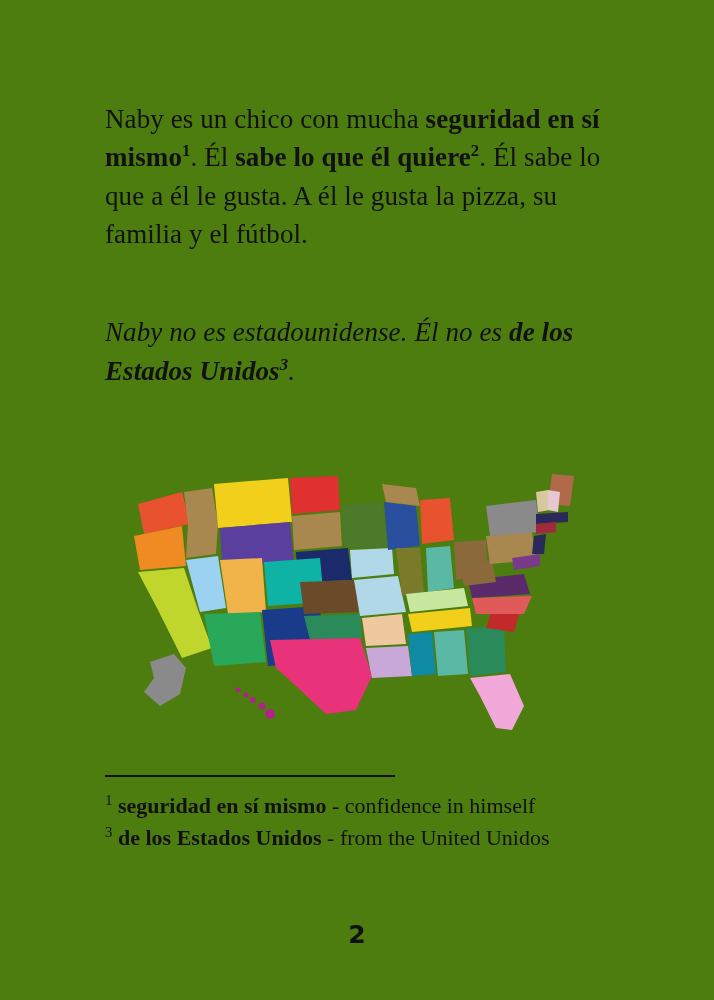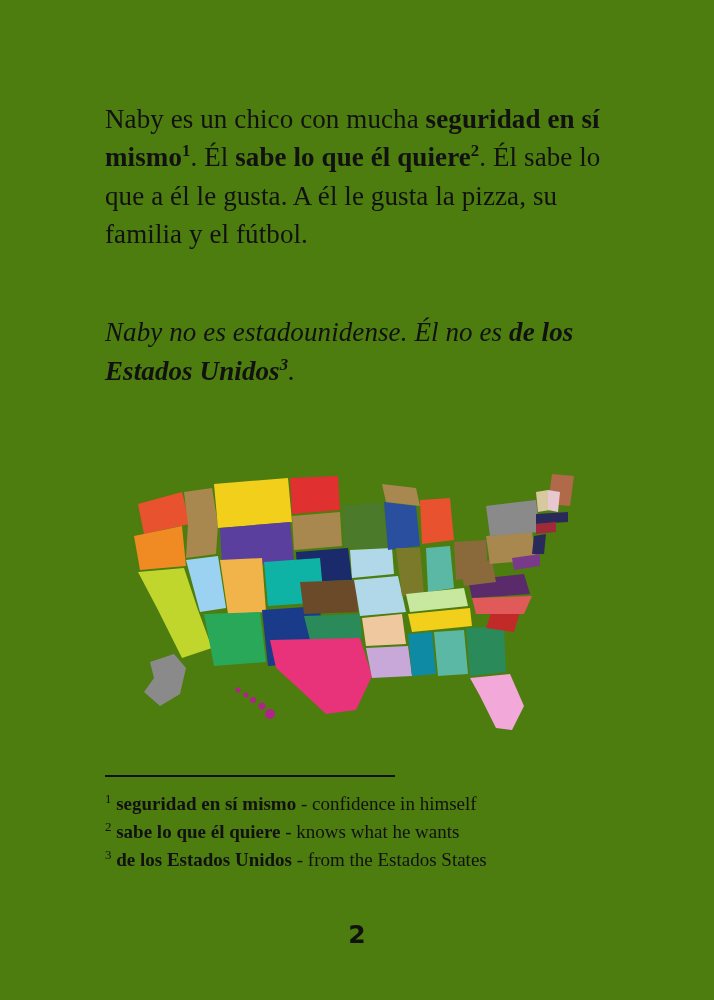--- a/index.html
+++ b/index.html
@@ -65,21 +65,21 @@
     top: 775px;
     width: 290px;
     height: 2px;
     background: #111111;
   }
   .footnotes {
     position: absolute;
     left: 105px;
     top: 790px;
     width: 540px;
-    font-size: 19px;
+    font-size: 22px;
     line-height: 1.47;
   }
   .footnotes .fn {
     white-space: nowrap;
   }
   .footnotes .fn sup {
     font-size: 0.68em;
     vertical-align: super;
     line-height: 0;
   }
@@ -228,24 +228,20 @@
   </div>
 
   <div class="footnote-rule"></div>
 
   <div class="footnotes">
     <div class="fn">
       <sup>1</sup>
       <span class="term">seguridad en sí mismo</span><span class="gloss"> - </span><span class="gloss">confidence in himself</span>
     </div>
     <div class="fn">
-      <sup>2</sup>
-      <span class="term">sabe lo que él quiere</span><span class="gloss"> - </span><span class="gloss">knows what he wants</span>
-    </div>
-    <div class="fn">
       <sup>3</sup>
-      <span class="term">de los Estados Unidos</span><span class="gloss"> - </span><span class="gloss">from the Estados States</span>
+      <span class="term">de los Estados Unidos</span><span class="gloss"> - </span><span class="gloss">from the United Unidos</span>
     </div>
   </div>
 
   <div class="page-number">2</div>
 
 </div>
 
 </body></html>

